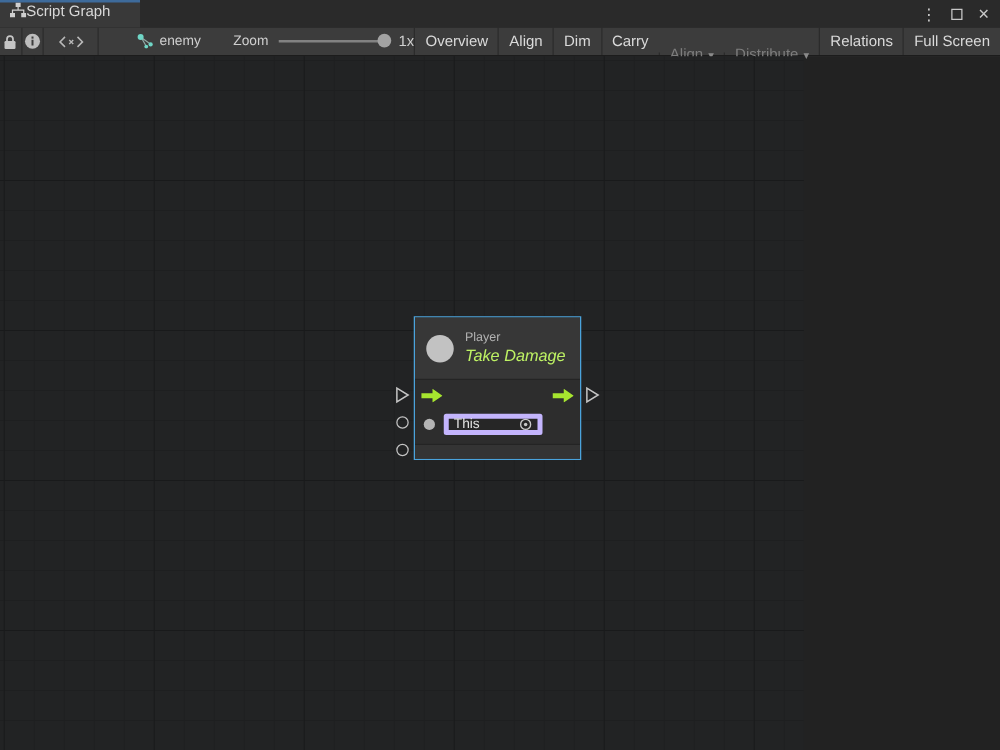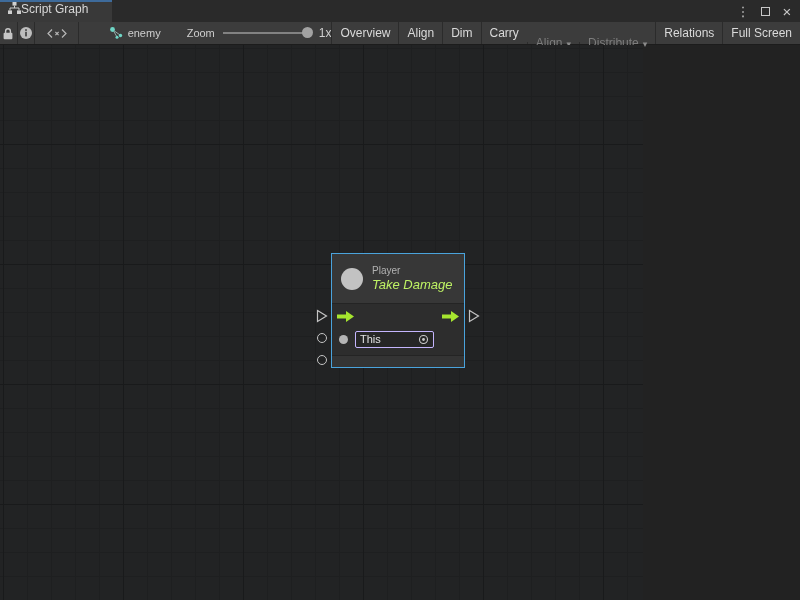--- a/index.html
+++ b/index.html
@@ -49,21 +49,21 @@
   .node-header { height:50px; background:#373737; border-bottom:1px solid #242424; display:flex; align-items:center; gap:9px; padding:0 9px; }
   .node-unit-icon { width:22px; height:22px; border-radius:50%; background:#c2c2c2; flex:0 0 auto; }
   .node-kicker { font-size:10px; color:#b2b2b2; line-height:13px; }
   .node-title { font-size:13px; color:#bef264; line-height:16px;font-style:italic; }
   .exec-row { height:24px; display:flex; align-items:center; justify-content:space-between; padding:0 5px; }
   .port-row { height:22px; display:flex; align-items:center; gap:7px; padding:0 7px; }
   .node-body { padding-bottom:5px; }
   .port-dot { width:9px; height:9px; border-radius:50%; flex:0 0 auto; }
   .dot-gray { background:#b5b5b5; }
   .dot-teal { background:#4fe0c4; }
-  .this-field { width:79px; height:17px; background:#262626; border:1px solid #c4b5fd; border-radius:2px; display:flex; align-items:center; justify-content:space-between; padding:0 4px; }
+  .this-field { width:79px; height:17px; background:#262626; border:4px solid #c4b5fd; border-radius:2px; display:flex; align-items:center; justify-content:space-between; padding:0 4px; }
   .this-field .fld-text { font-size:11px; color:#e2e2e2; }
   .port-label { font-size:11px; color:#cfcfcf; }
   .zero-field { width:17px; height:17px; background:#262626; border:1px solid #5a5a5a; border-radius:2px; display:flex; align-items:center; justify-content:center; font-size:11px; color:#e2e2e2; }
   .node-footer { height:12px; background:#343434; border-top:1px solid #242424; }
 
   
   .ext-port { position:absolute; }
   .ext-circle { width:10px; height:10px; border:1px solid #c4c4c4; border-radius:50%; }
 </style>
 </head>

